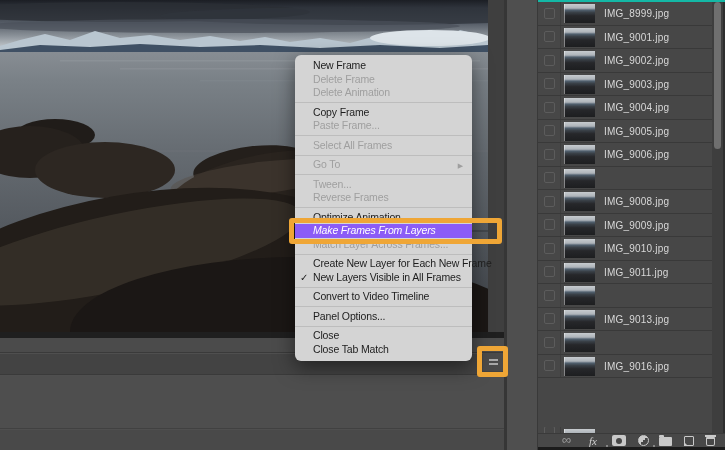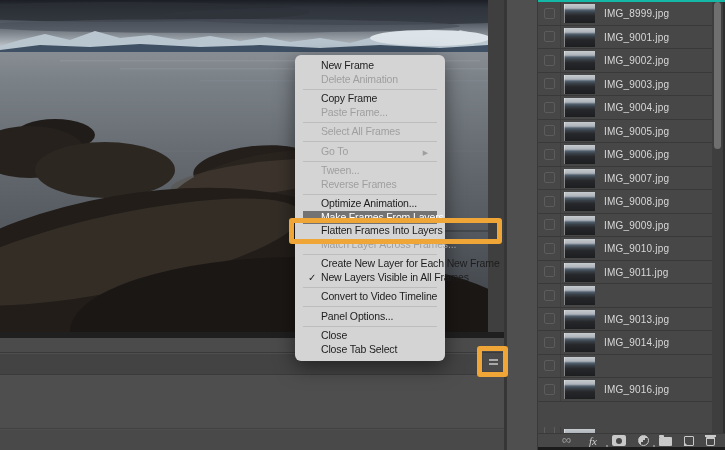--- a/index.html
+++ b/index.html
@@ -56,26 +56,26 @@
   .tb-group{width:13px;height:9px;background:#c9c9c9;border-radius:1px;margin-top:2px;}
   .tb-group::before{content:"";position:absolute;top:-2px;left:0;width:5px;height:2px;background:#c9c9c9;border-radius:1px 1px 0 0;}
   .tb-new-layer{width:10px;height:10px;border:1px solid #c9c9c9;border-radius:1px;background:transparent;}
   .tb-new-layer::before{content:"";position:absolute;left:-1px;bottom:-1px;width:0;height:0;
     border-bottom:4px solid #c9c9c9;border-right:4px solid transparent;}
   .tb-delete{width:9px;height:9px;border:1px solid #c9c9c9;border-top:2px solid #c9c9c9;border-radius:1px 1px 2px 2px;margin-top:2px;}
   .tb-delete::before{content:"";position:absolute;top:-4px;left:-2px;width:11px;height:1.5px;background:#c9c9c9;}
   .tb-dot{width:2px;height:2px;border-radius:50%;background:#9a9a9a;align-self:flex-end;margin:0 -8px 0 -8px;flex:none;}
 
   
-  .context-menu{left:295px;top:55px;width:150px;background:#d4d4d4;border-radius:6px;
-    box-shadow:0 6px 20px rgba(0,0,0,.5);padding:4px 8px 5px;z-index:5;}
+  .context-menu{left:295px;top:55px;width:177px;background:#d4d4d4;border-radius:6px;
+    box-shadow:0 6px 20px rgba(0,0,0,.5);padding:4px 0 5px;z-index:5;}
   .menu-item{position:relative;height:13.5px;line-height:13.5px;font-size:10.5px;letter-spacing:-.15px;
     color:#1d1d1d;padding-left:18px;white-space:nowrap;}
   .menu-item.disabled{color:#9f9f9f;}
-  .menu-item.highlighted{background:#737373;color:#ffffff;}
+  .menu-item.highlighted{background:#8b5cf6;color:#ffffff;font-style:italic;}
   .menu-item .check{position:absolute;left:5px;top:0;font-size:10px;}
   .menu-item .arrow{position:absolute;right:9px;top:1px;font-size:7px;color:#9f9f9f;}
   .menu-sep{height:1px;background:#bdbdbd;margin:2.5px 0;}
 
   
   .annotation{border:5px solid #efa636;border-radius:3px;z-index:10;pointer-events:none;background:transparent;}
   #annotation-menu{left:289px;top:220px;width:213px;height:26px;}
   #annotation-hamburger{left:477px;top:346px;width:31px;height:31px;}
 </style>
 </head>
@@ -203,21 +203,20 @@
             <span class="layer-check"></span>
           </div>
           <div class="thumb"></div>
           <div class="layer-name">IMG_9006.jpg</div>
         </div>
         <div class="layer-row">
           <div class="check-col">
             <span class="layer-check"></span>
           </div>
           <div class="thumb"></div>
-          <div class="layer-name">IMG_9007.jpg</div>
         </div>
         <div class="layer-row">
           <div class="check-col">
             <span class="layer-check"></span>
           </div>
           <div class="thumb"></div>
           <div class="layer-name">IMG_9008.jpg</div>
         </div>
         <div class="layer-row">
           <div class="check-col">
@@ -245,27 +244,20 @@
             <span class="layer-check"></span>
           </div>
           <div class="thumb"></div>
         </div>
         <div class="layer-row">
           <div class="check-col">
             <span class="layer-check"></span>
           </div>
           <div class="thumb"></div>
           <div class="layer-name">IMG_9013.jpg</div>
-        </div>
-        <div class="layer-row">
-          <div class="check-col">
-            <span class="layer-check"></span>
-          </div>
-          <div class="thumb"></div>
-          <div class="layer-name">IMG_9014.jpg</div>
         </div>
         <div class="layer-row">
           <div class="check-col">
             <span class="layer-check"></span>
           </div>
           <div class="thumb"></div>
         </div>
         <div class="layer-row">
           <div class="check-col">
             <span class="layer-check"></span>
@@ -290,20 +282,25 @@
 
   <div class="abs context-menu" id="context-menu">
 
   <div class="menu-item">
         <span class="check"></span>
         <span class="label">New Frame</span>
         <span class="arrow"></span>
       </div>
       <div class="menu-item disabled">
         <span class="check"></span>
+        <span class="label">Delete Frame</span>
+        <span class="arrow"></span>
+      </div>
+      <div class="menu-item disabled">
+        <span class="check"></span>
         <span class="label">Delete Animation</span>
         <span class="arrow"></span>
       </div>
       <div class="menu-sep"></div>
       <div class="menu-item">
         <span class="check"></span>
         <span class="label">Copy Frame</span>
         <span class="arrow"></span>
       </div>
       <div class="menu-item disabled">
@@ -338,25 +335,20 @@
       <div class="menu-item">
         <span class="check"></span>
         <span class="label">Optimize Animation...</span>
         <span class="arrow"></span>
       </div>
       <div class="menu-item highlighted">
         <span class="check"></span>
         <span class="label">Make Frames From Layers</span>
         <span class="arrow"></span>
       </div>
-      <div class="menu-item">
-        <span class="check"></span>
-        <span class="label">Flatten Frames Into Layers</span>
-        <span class="arrow"></span>
-      </div>
       <div class="menu-item disabled">
         <span class="check"></span>
         <span class="label">Match Layer Across Frames...</span>
         <span class="arrow"></span>
       </div>
       <div class="menu-sep"></div>
       <div class="menu-item">
         <span class="check"></span>
         <span class="label">Create New Layer for Each New Frame</span>
         <span class="arrow"></span>
@@ -379,21 +371,21 @@
         <span class="arrow"></span>
       </div>
       <div class="menu-sep"></div>
       <div class="menu-item">
         <span class="check"></span>
         <span class="label">Close</span>
         <span class="arrow"></span>
       </div>
       <div class="menu-item">
         <span class="check"></span>
-        <span class="label">Close Tab Select</span>
+        <span class="label">Close Tab Match</span>
         <span class="arrow"></span>
       </div>
     </div>
 
   <div class="abs annotation" id="annotation-menu" style="left: 289px; top: 218px; width: 213px; height: 25.5px;"></div>
   <div class="abs annotation" id="annotation-hamburger"></div>
 
 </div>
 
 </body></html>

